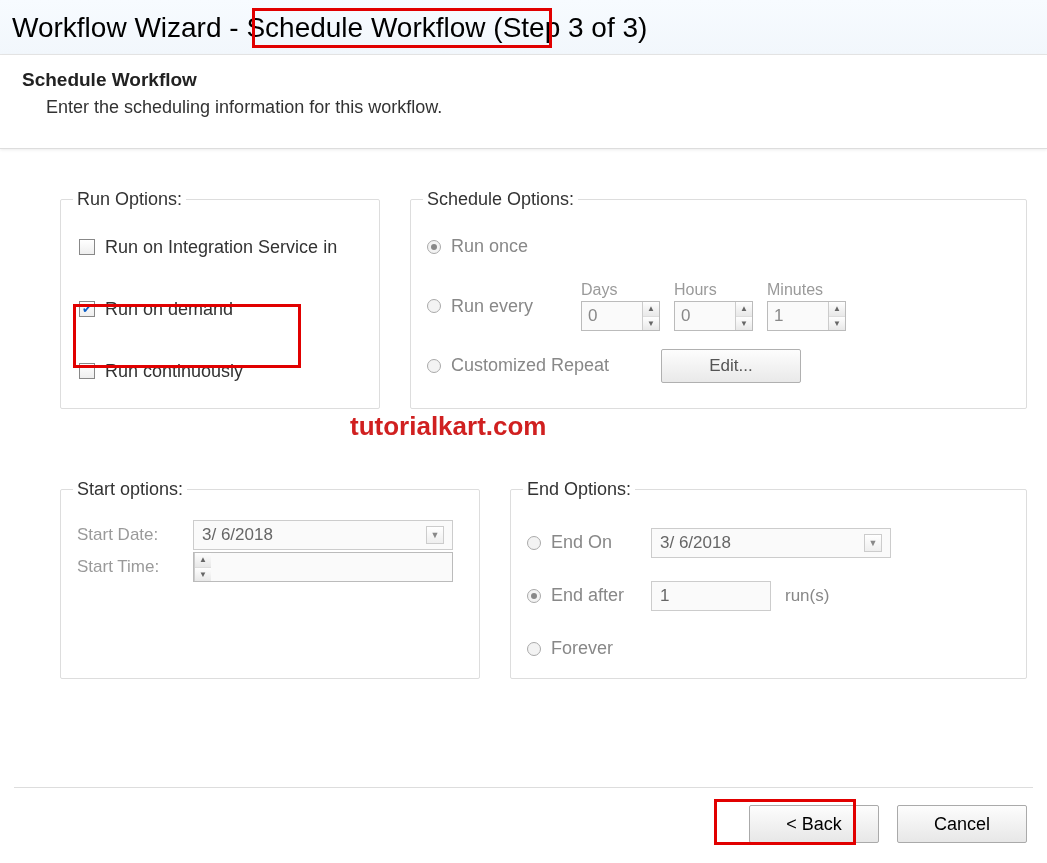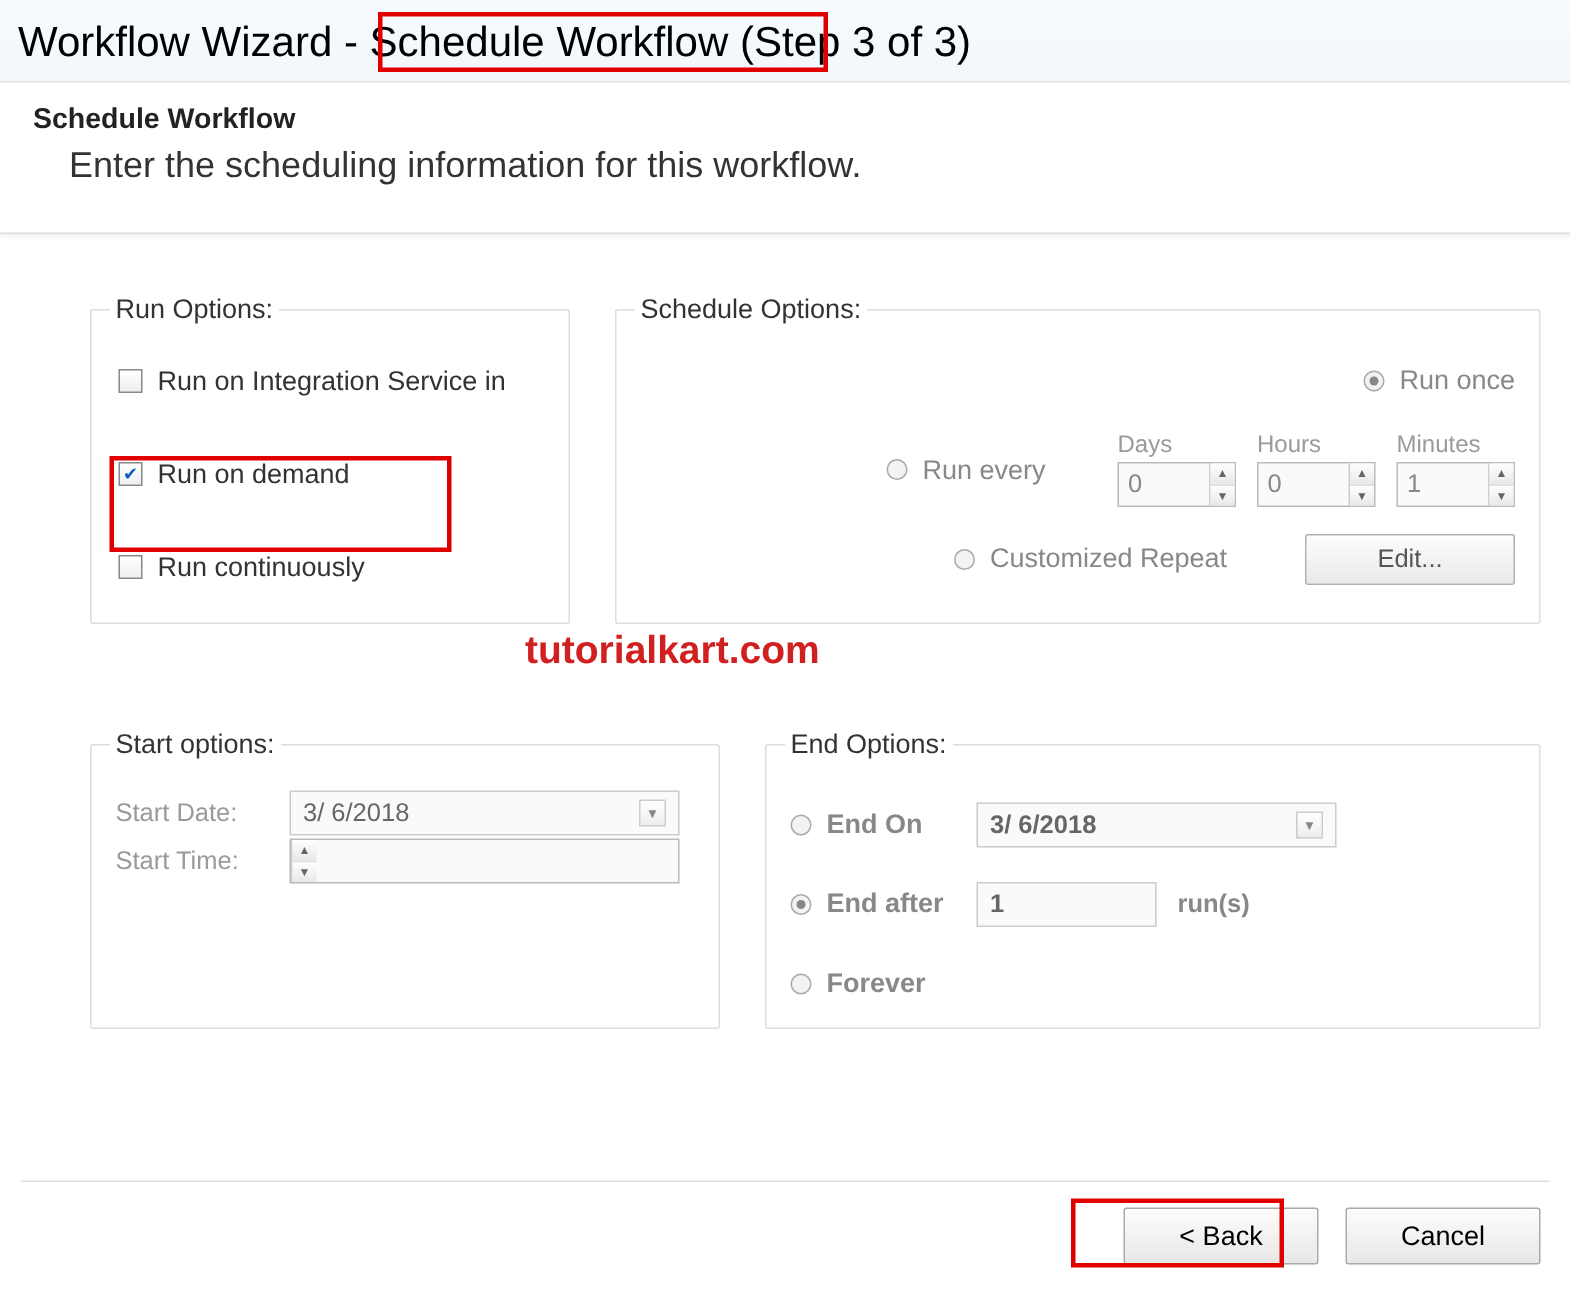--- a/index.html
+++ b/index.html
@@ -26,21 +26,21 @@
   .header-block {
     padding: 14px 22px 30px 22px;
     border-bottom: 1px solid #ddd;
     box-shadow: 0 1px 3px rgba(0,0,0,0.08);
   }
   .header-title {
     font-weight: bold;
     font-size: 19px;
   }
   .header-sub {
-    font-size: 24px;
+    font-size: 18px;
     padding-left: 24px;
     margin-top: 6px;
     color: #333;
   }
   .body-area {
     padding: 40px 20px 20px 60px;
     position: relative;
   }
   fieldset.group {
     border: 1px solid #ddd;
@@ -113,21 +113,20 @@
   .radio-dot .inner {
     width: 6px;
     height: 6px;
     border-radius: 50%;
     background: #888;
   }
   .sched-grid {
     display: flex;
     flex-direction: column;
     gap: 16px;
-    align-items: flex-end;
   }
   .sched-line {
     display: flex;
     align-items: center;
     gap: 14px;
   }
   .spin-group {
     display: flex;
     flex-direction: column;
     align-items: flex-start;
@@ -240,21 +239,20 @@
     flex-direction: column;
     gap: 16px;
     padding-top: 6px;
   }
   .end-line {
     display: flex;
     align-items: center;
     gap: 14px;
     font-size: 17px;
     color: #888;
-    font-weight: bold;
   }
   .end-line .rlabel { width: 110px; }
   .footer-bar {
     position: absolute;
     bottom: 20px;
     right: 20px;
     display: flex;
     gap: 18px;
     align-items: center;
   }

